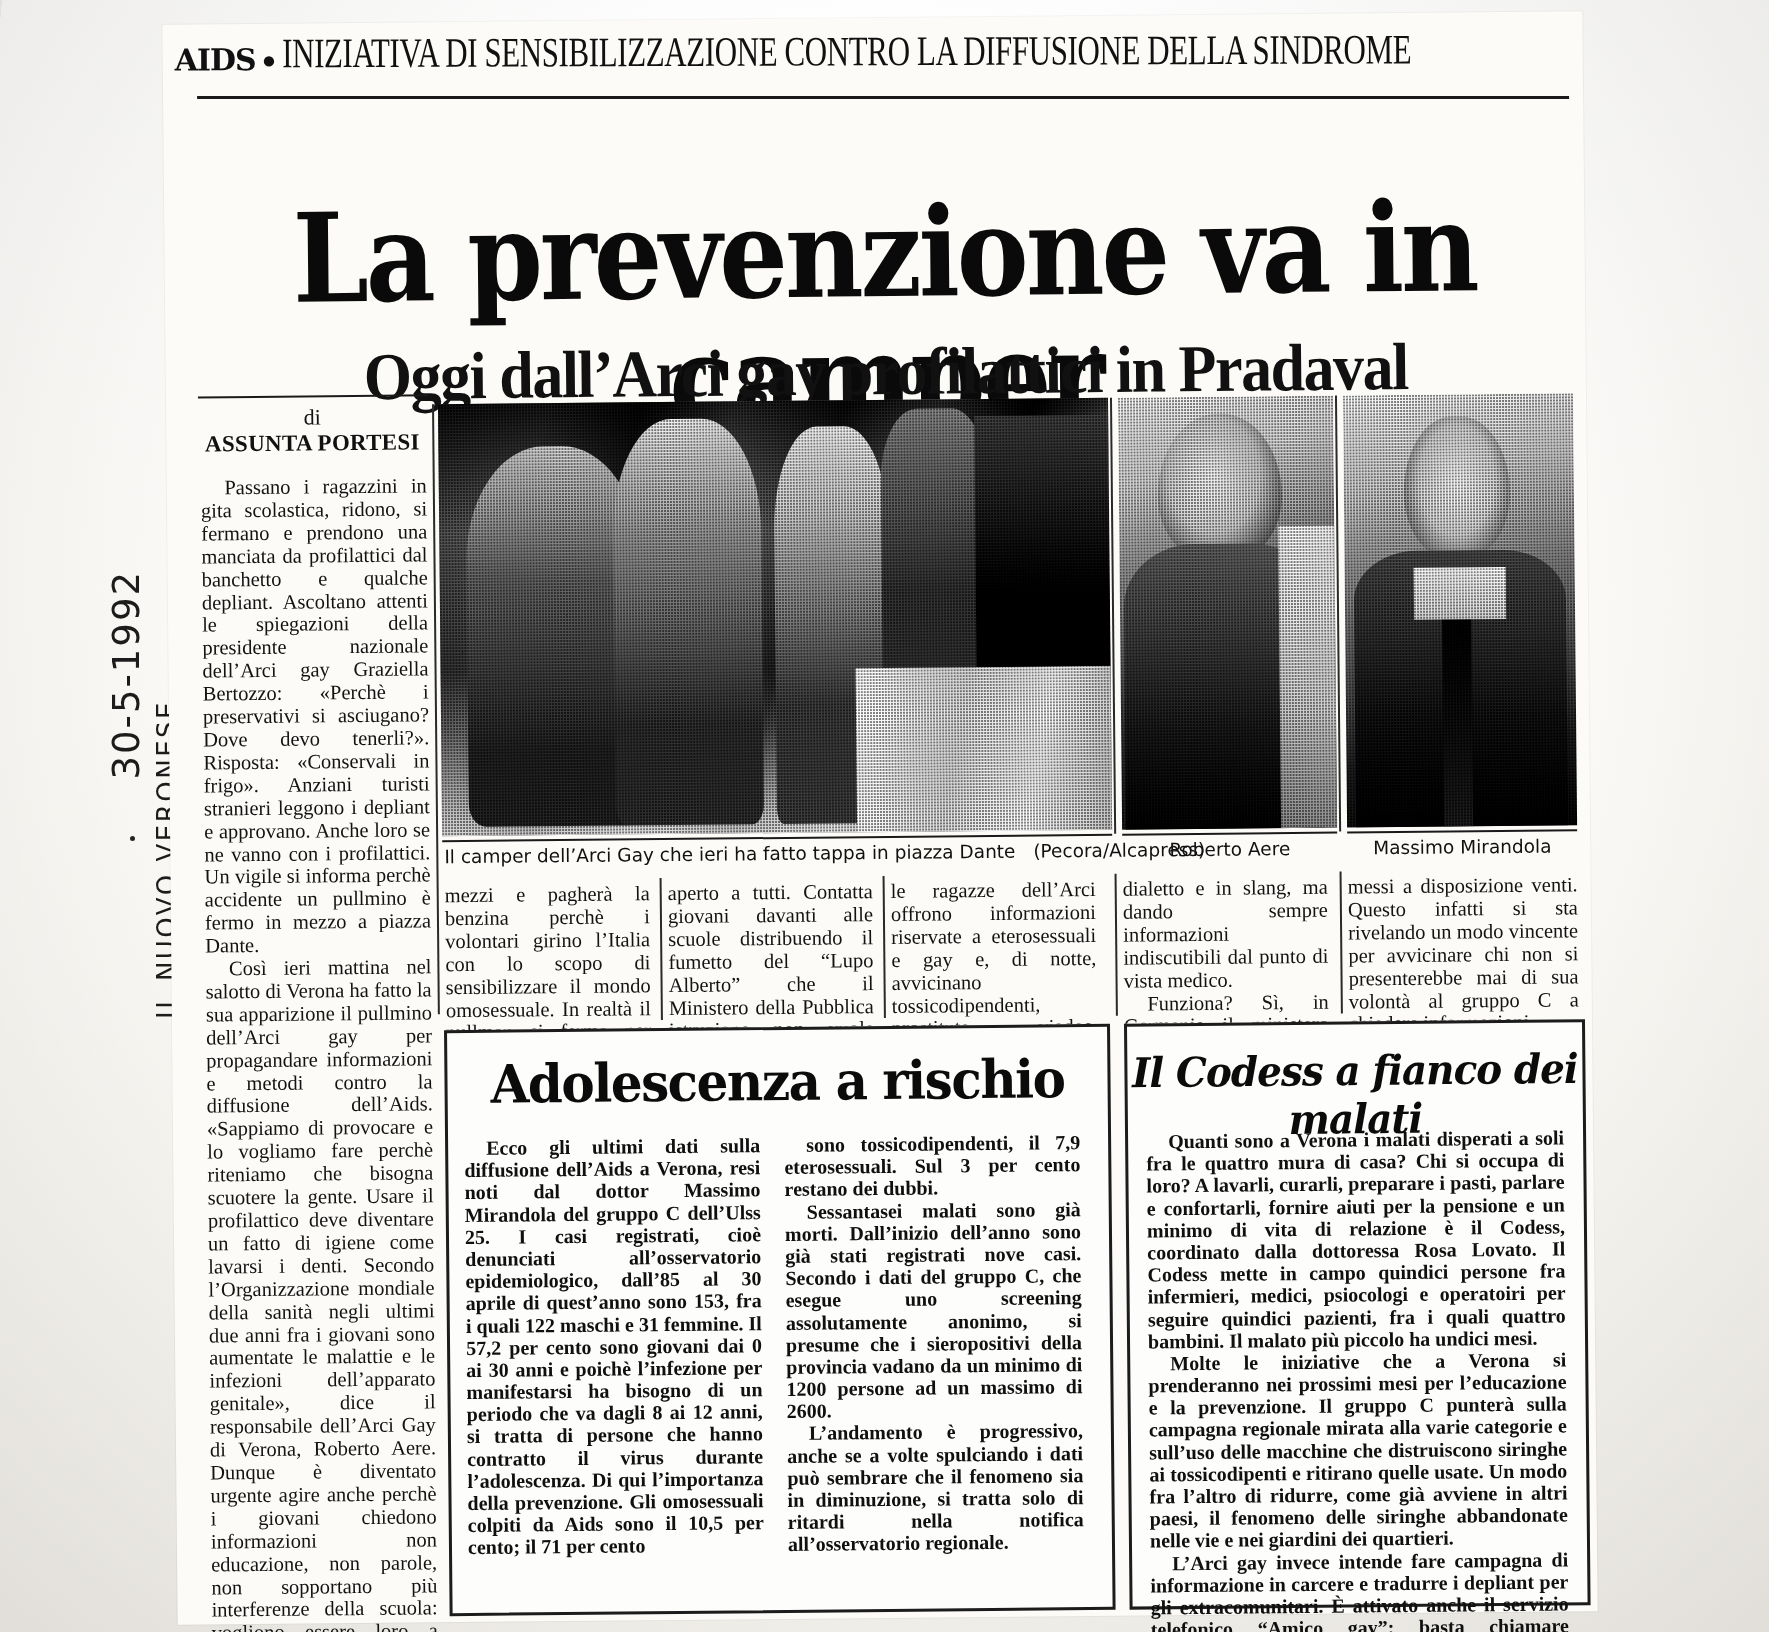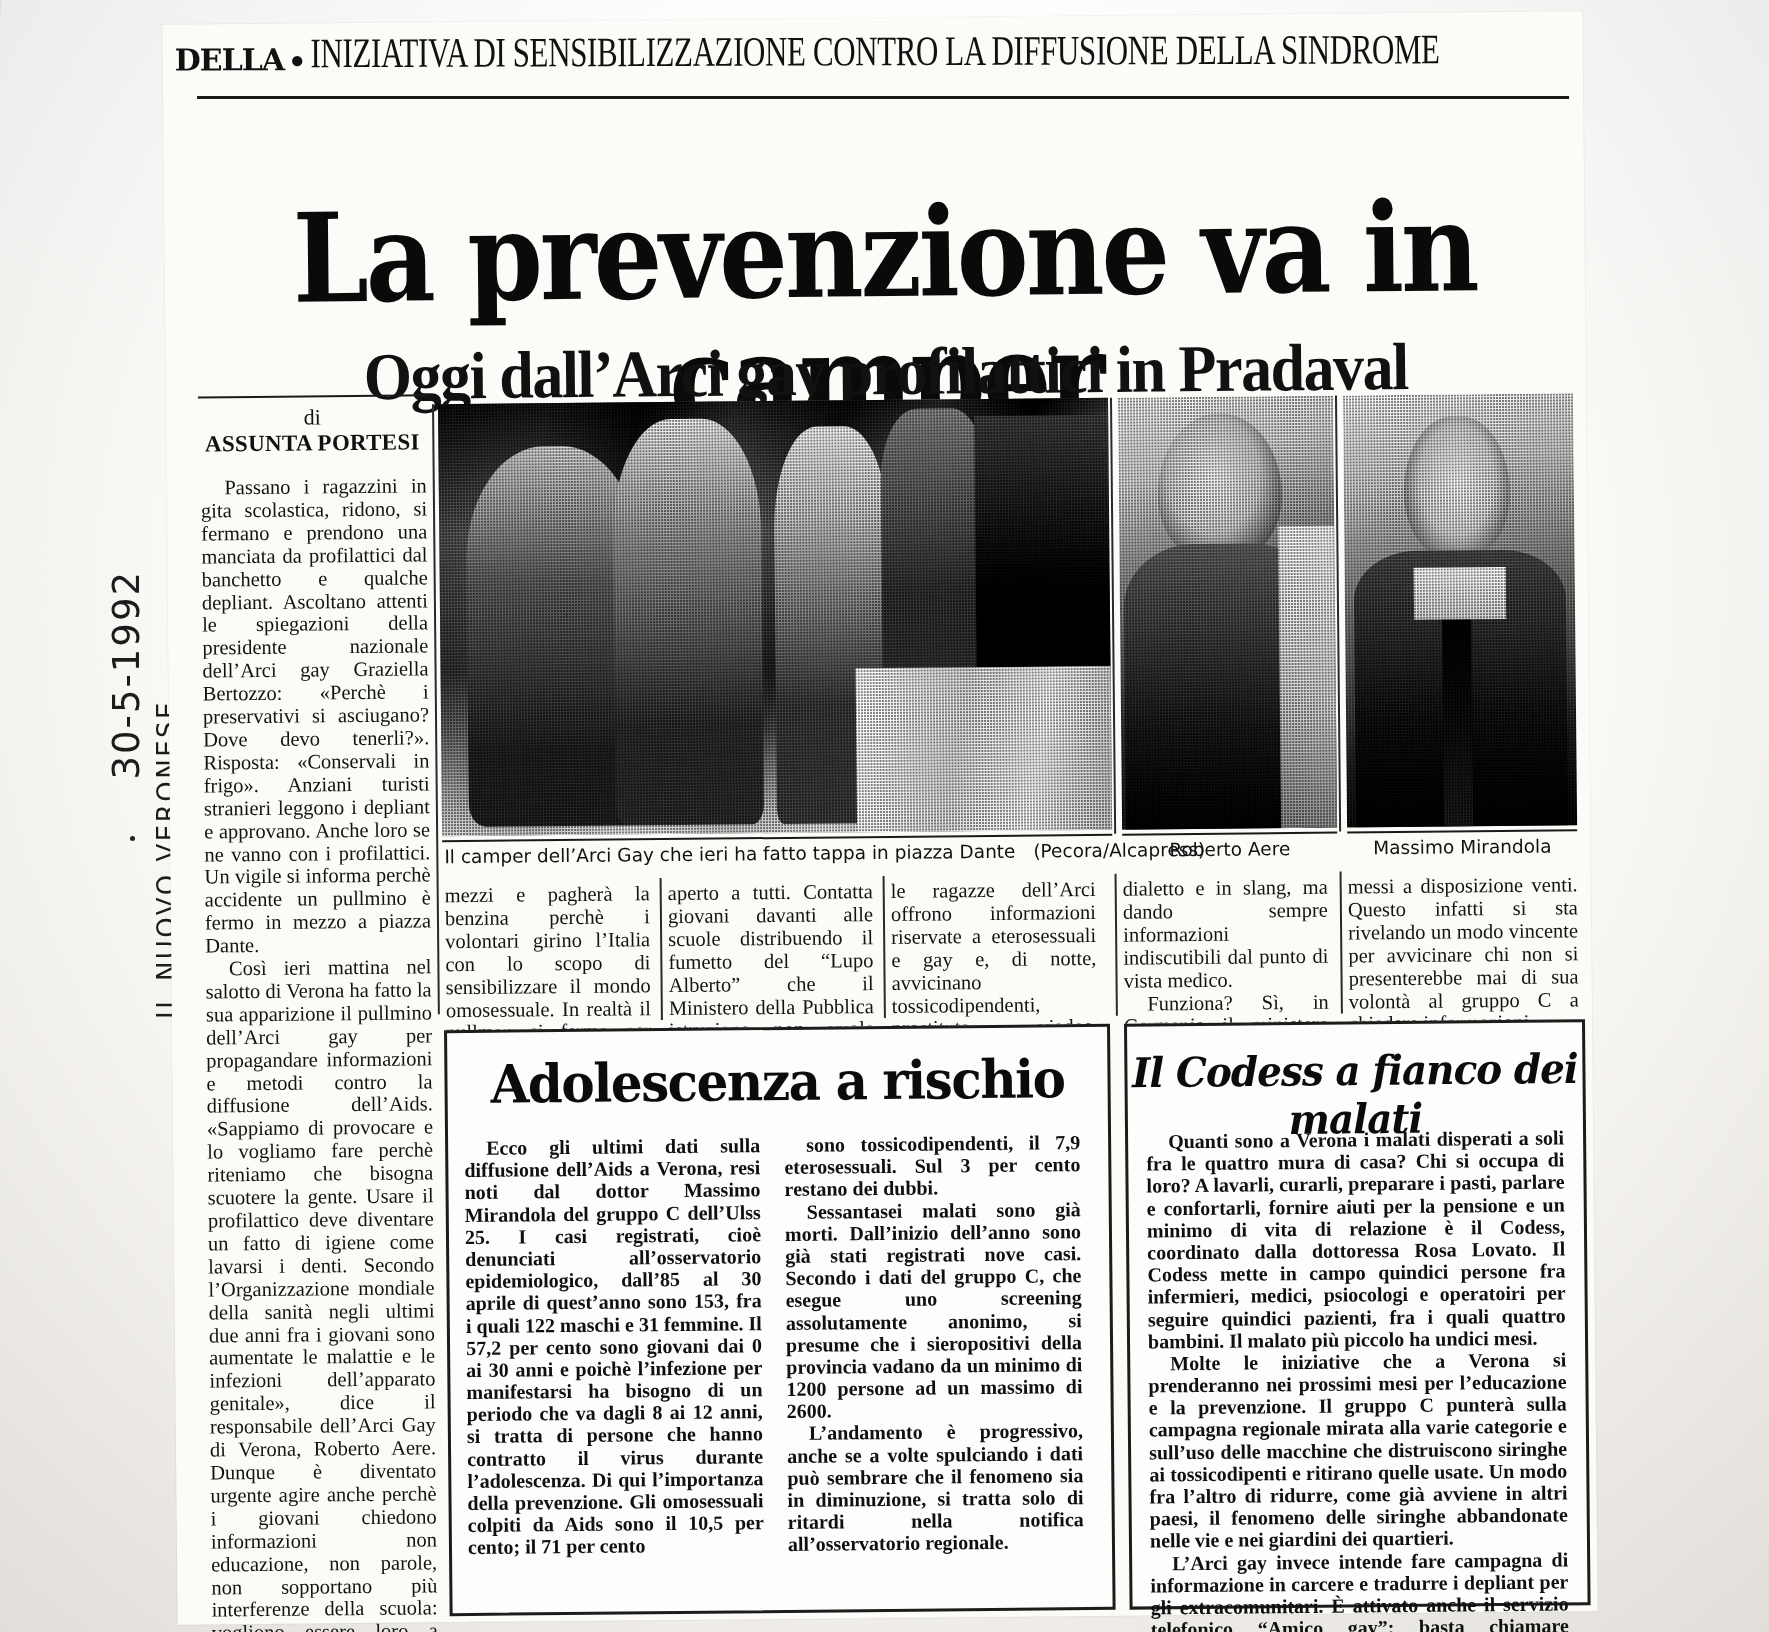--- a/index.html
+++ b/index.html
@@ -203,21 +203,21 @@
 <div class="scan-bg"></div>
 
 <div class="hand" id="hand-date">30-5-1992</div>
 <div class="hand" id="hand-paper">IL NUOVO VERONESE</div>
 <div class="dot-mark"></div>
 
 <div class="clipping">
 <div class="clip-inner">
 
   <div class="kicker">
-    <span class="aids">DELLA</span><span class="bullet">●</span><span class="ktext">INIZIATIVA DI SENSIBILIZZAZIONE CONTRO LA DIFFUSIONE DELLA SINDROME</span>
+    <span class="aids">AIDS</span><span class="bullet">●</span><span class="ktext">INIZIATIVA DI SENSIBILIZZAZIONE CONTRO LA DIFFUSIONE DELLA SINDROME</span>
   </div>
   <div class="rule-top"></div>
 
   <h1 class="headline">La prevenzione va in camper</h1>
   <h2 class="subhead">Oggi dall’Arci gay profilattici in Pradaval</h2>
 
   <div class="rule-under-sub"></div>
   <div class="byline">
     <div class="di">di</div>
     <div class="author">ASSUNTA PORTESI</div>

